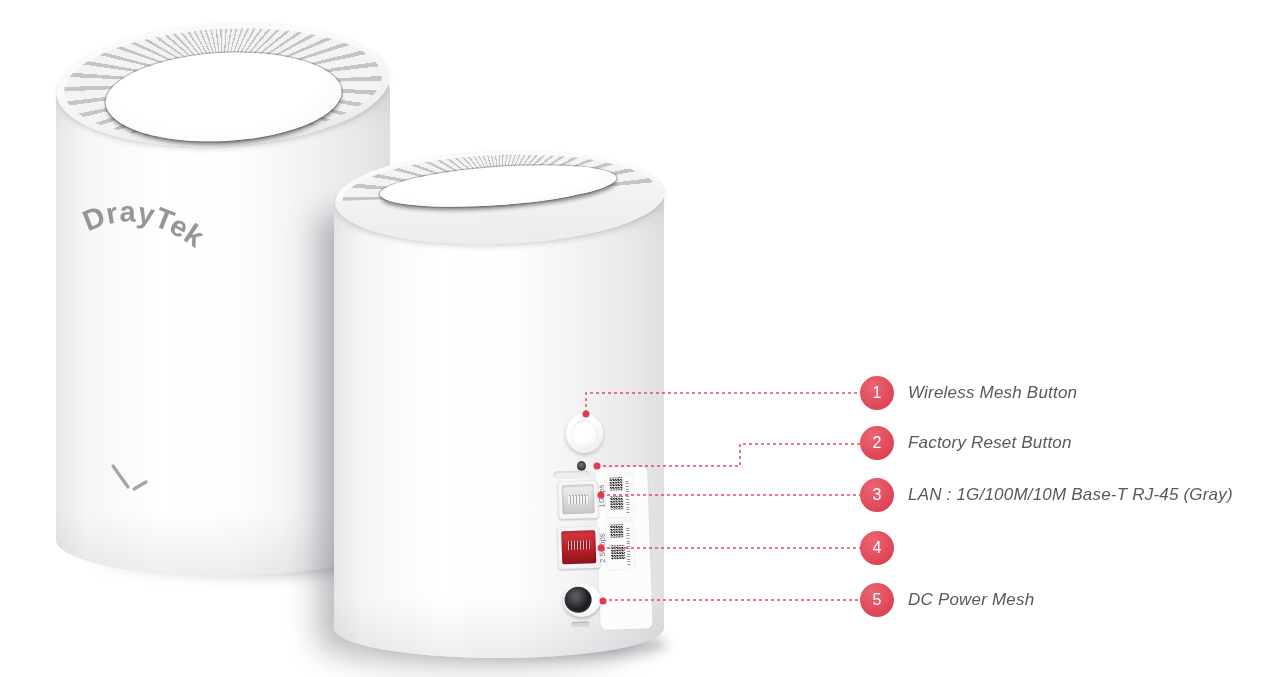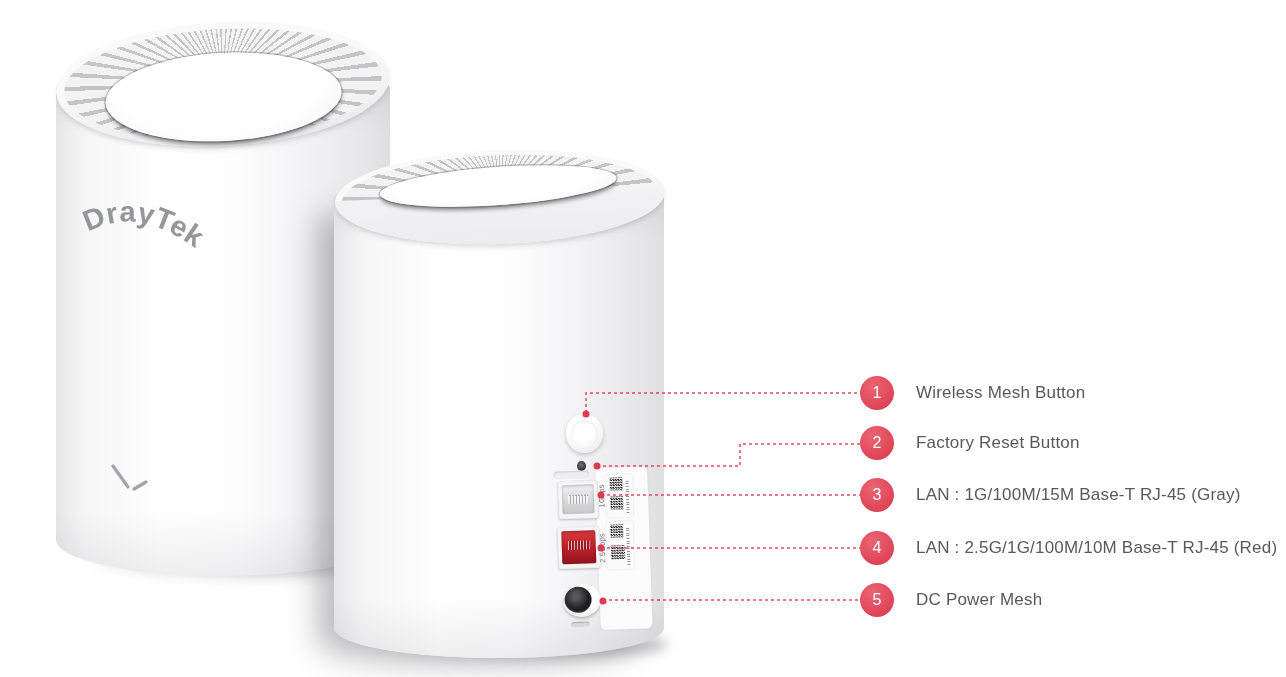--- a/index.html
+++ b/index.html
@@ -90,21 +90,21 @@
     box-shadow:0 1px 1px rgba(255,255,255,.9);}
 
   
   .overlay{left:0;top:0;width:1286px;height:677px;z-index:40;pointer-events:none;}
 
   
   .callout-row{position:absolute;left:860px;display:flex;align-items:center;z-index:50;}
   .callout-badge{width:34px;height:34px;border-radius:50%;flex:0 0 34px;
     background:radial-gradient(circle at 38% 30%,#e96270 8%,#e0485a 62%,#d63a4c 100%);
     color:#ffffff;font-size:16px;line-height:34px;text-align:center;}
-  .callout-label{margin-left:22px;font-size:17px;color:#58595b;letter-spacing:.2px;white-space:nowrap;}
+  .callout-label{margin-left:14px;font-size:17px;color:#58595b;letter-spacing:.2px;white-space:nowrap;font-style:italic;}
   .row-1{top:376px;} .row-2{top:426px;} .row-3{top:478px;} .row-4{top:531px;} .row-5{top:583px;}
 </style>
 </head>
 <body>
 
 <div class="canvas">
 
   <div class="abs ground-shadow shadow-left"></div>
 
   <div class="abs dev-body body-front"></div>
@@ -192,24 +192,23 @@
   <div class="callout-row row-1">
     <div class="callout-badge">1</div>
     <div class="callout-label">Wireless Mesh Button</div>
   </div>
   <div class="callout-row row-2">
     <div class="callout-badge">2</div>
     <div class="callout-label">Factory Reset Button</div>
   </div>
   <div class="callout-row row-3">
     <div class="callout-badge">3</div>
-    <div class="callout-label">LAN : 1G/100M/15M Base-T RJ-45 (Gray)</div>
+    <div class="callout-label">LAN : 1G/100M/10M Base-T RJ-45 (Gray)</div>
   </div>
   <div class="callout-row row-4">
     <div class="callout-badge">4</div>
-    <div class="callout-label">LAN : 2.5G/1G/100M/10M Base-T RJ-45 (Red)</div>
   </div>
   <div class="callout-row row-5">
     <div class="callout-badge">5</div>
     <div class="callout-label">DC Power Mesh</div>
   </div>
 
 </div>
 
 </body></html>

